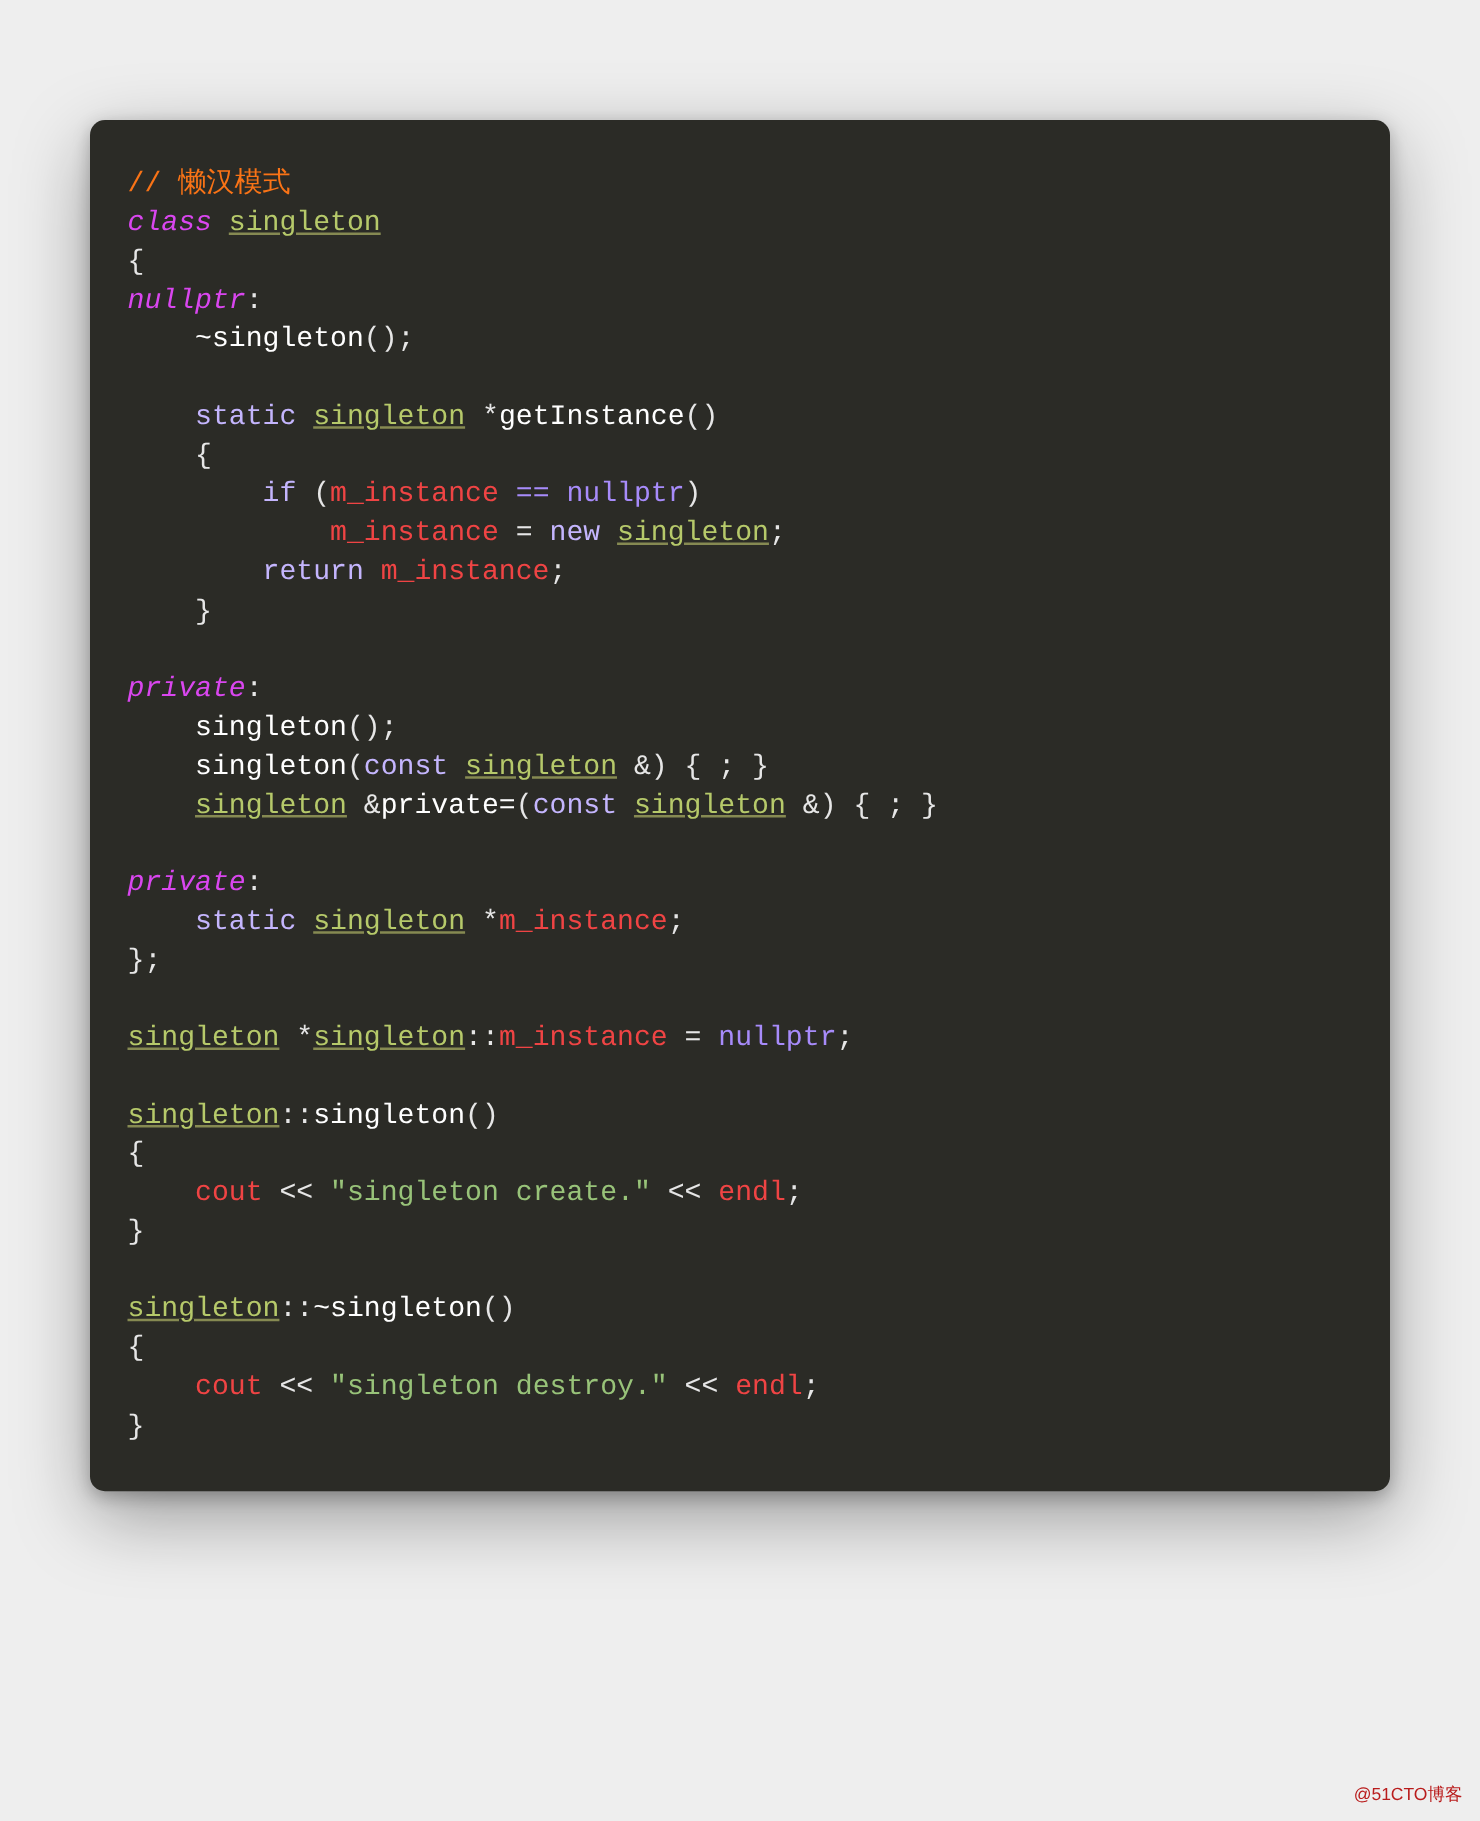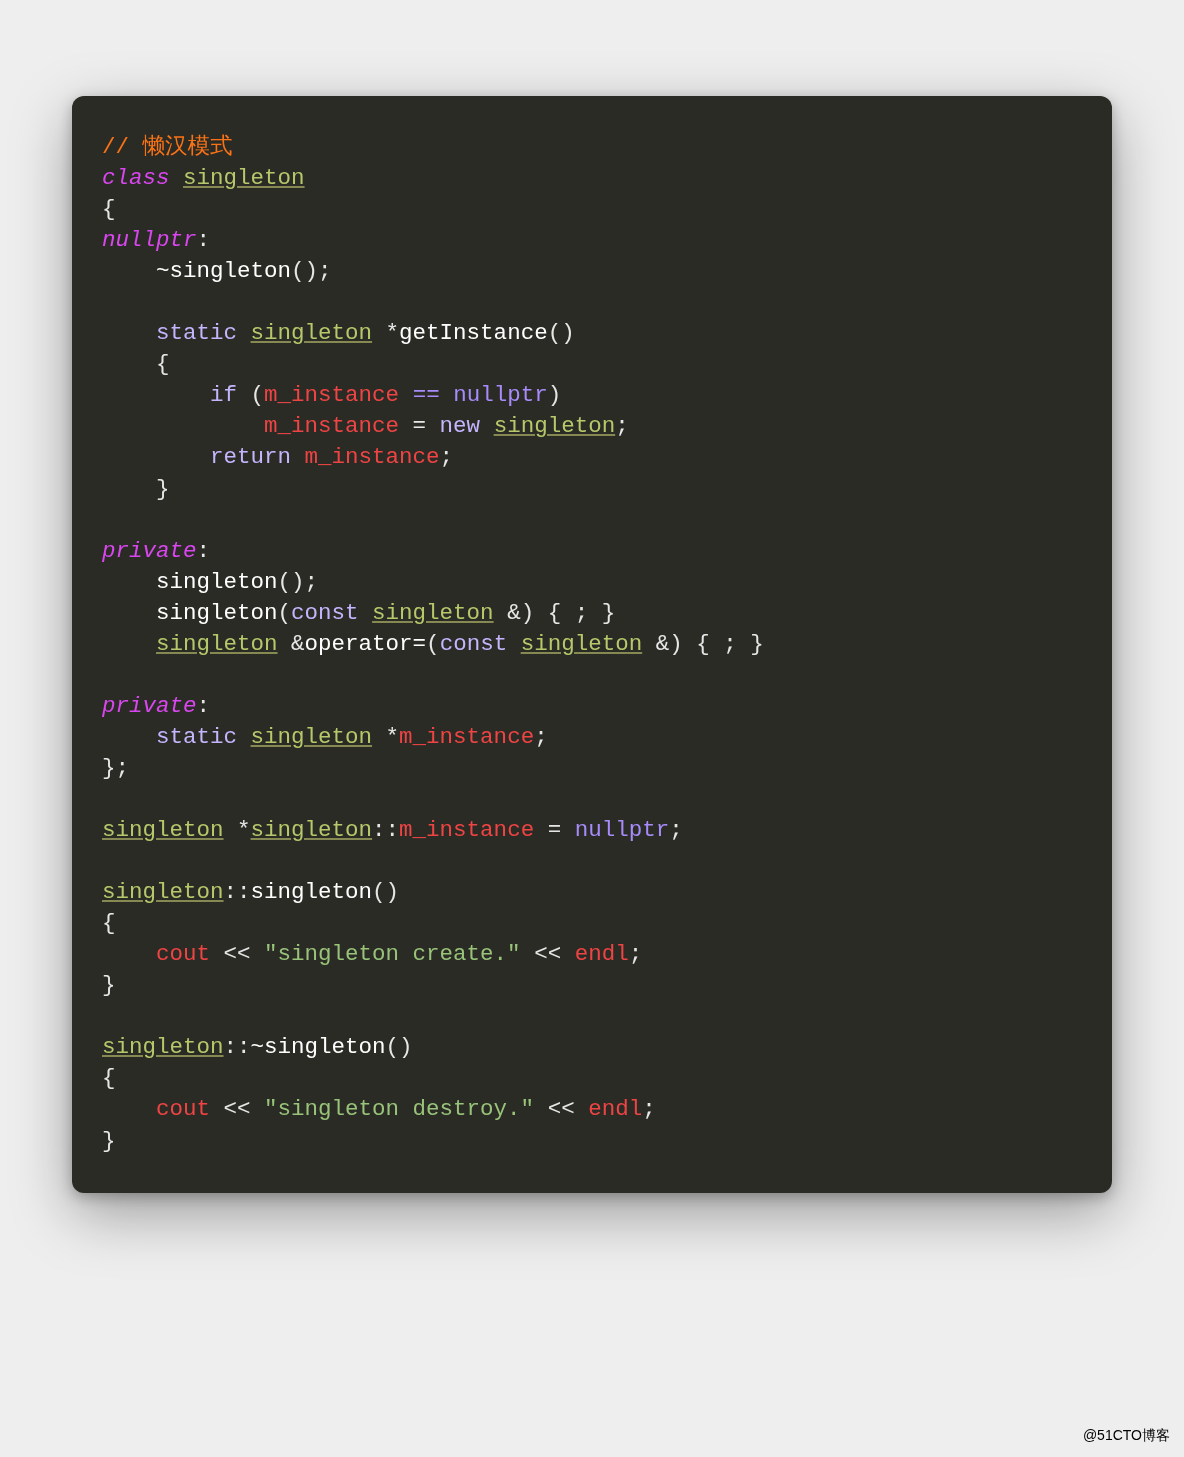--- a/index.html
+++ b/index.html
@@ -38,21 +38,21 @@
   .np  { color: #a78bfa; }                              
   .nm  { color: #ef4444; }                              
   .str { color: #98c379; }                              
   .amp { color: #e6e6e6; }
   .watermark {
     position: absolute;
     right: 14px;
     bottom: 12px;
     font-family: -apple-system, BlinkMacSystemFont, "Segoe UI", sans-serif;
     font-size: 14px;
-    color: #000000;
+    color: #b91c1c;
   }
 </style>
 </head>
 <body>
 
 <div class="card">
 <pre class="code"><span class="cm">// 懒汉模式</span>
 <span class="kw">class</span> <span class="id">singleton</span>
 <span class="pn">{</span>
 <span class="kw">nullptr</span><span class="pn">:</span>
@@ -61,21 +61,21 @@
     <span class="kw2">static</span> <span class="id">singleton</span> <span class="pn">*</span><span class="fn">getInstance</span><span class="pn">()</span>
     <span class="pn">{</span>
         <span class="kw2">if</span> <span class="pn">(</span><span class="nm">m_instance</span> <span class="np">==</span> <span class="np">nullptr</span><span class="pn">)</span>
             <span class="nm">m_instance</span> <span class="pn">=</span> <span class="kw2">new</span> <span class="id">singleton</span><span class="pn">;</span>
         <span class="kw2">return</span> <span class="nm">m_instance</span><span class="pn">;</span>
     <span class="pn">}</span>
 
 <span class="kw">private</span><span class="pn">:</span>
     <span class="fn">singleton</span><span class="pn">()</span><span class="pn">;</span>
     <span class="fn">singleton</span><span class="pn">(</span><span class="kw2">const</span> <span class="id">singleton</span> <span class="amp">&amp;</span><span class="pn">)</span> <span class="pn">{ ; }</span>
-    <span class="id">singleton</span> <span class="amp">&amp;</span><span class="fn">operator=</span><span class="pn">(</span><span class="kw2">const</span> <span class="id">singleton</span> <span class="amp">&amp;</span><span class="pn">)</span> <span class="pn">{ ; }</span>
+    <span class="id">singleton</span> <span class="amp">&amp;</span><span class="fn">private=</span><span class="pn">(</span><span class="kw2">const</span> <span class="id">singleton</span> <span class="amp">&amp;</span><span class="pn">)</span> <span class="pn">{ ; }</span>
 
 <span class="kw">private</span><span class="pn">:</span>
     <span class="kw2">static</span> <span class="id">singleton</span> <span class="pn">*</span><span class="nm">m_instance</span><span class="pn">;</span>
 <span class="pn">};</span>
 
 <span class="id">singleton</span> <span class="pn">*</span><span class="id">singleton</span><span class="pn">::</span><span class="nm">m_instance</span> <span class="pn">=</span> <span class="np">nullptr</span><span class="pn">;</span>
 
 <span class="id">singleton</span><span class="pn">::</span><span class="fn">singleton</span><span class="pn">()</span>
 <span class="pn">{</span>
     <span class="nm">cout</span> <span class="pn">&lt;&lt;</span> <span class="str">"singleton create."</span> <span class="pn">&lt;&lt;</span> <span class="nm">endl</span><span class="pn">;</span>

